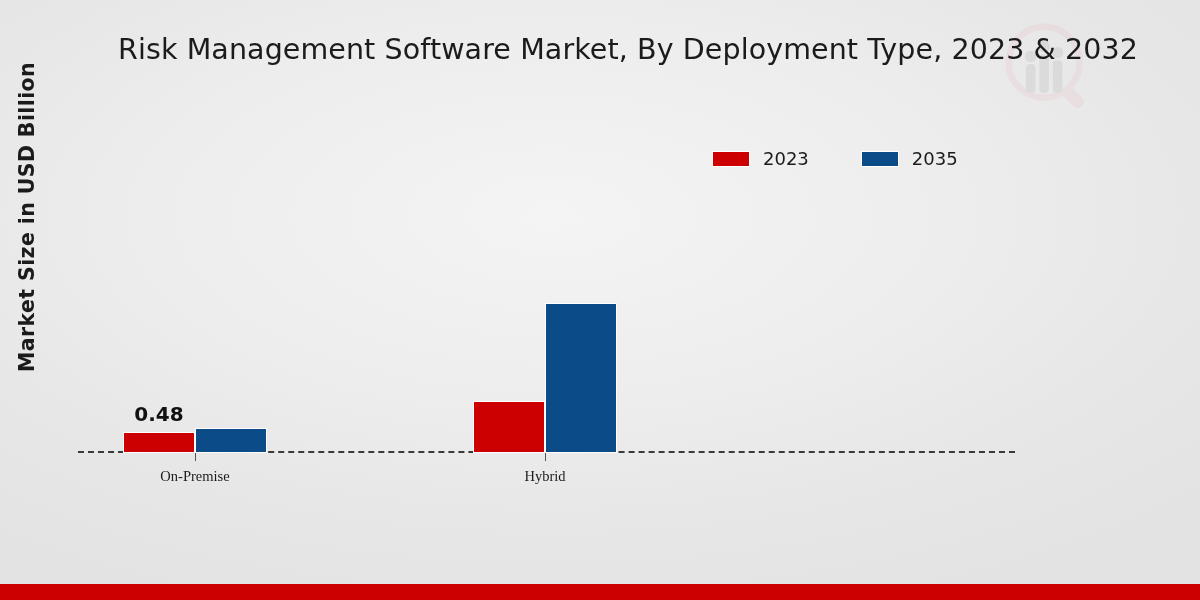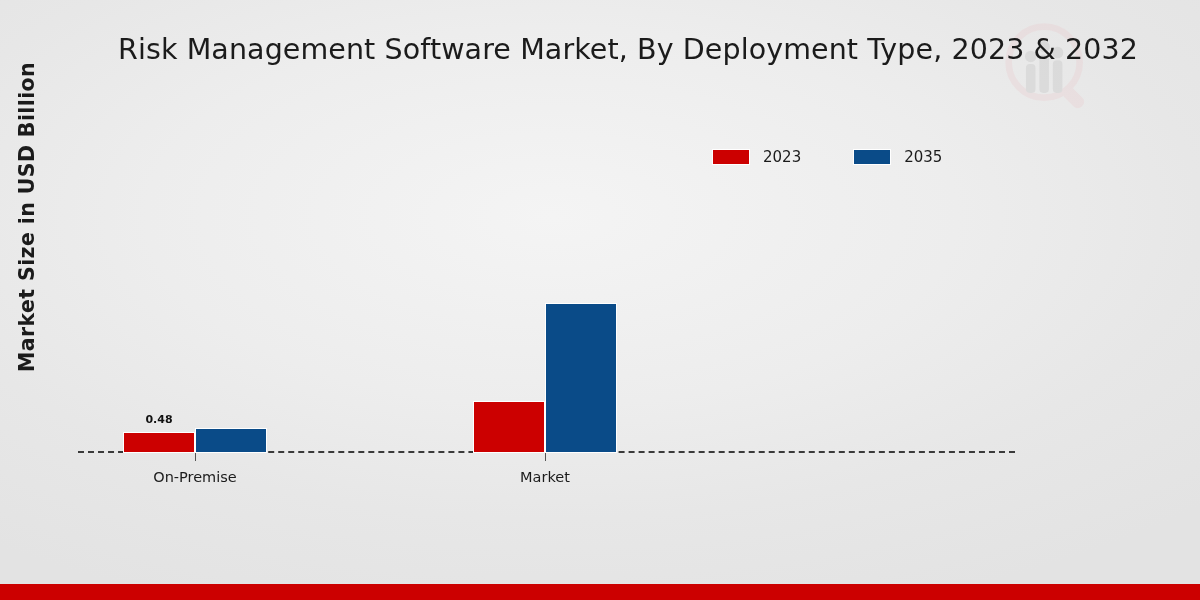--- a/index.html
+++ b/index.html
@@ -84,21 +84,21 @@
     align-items: center;
     gap: 13px;
   }
   .legend-swatch {
     width: 38px;
     height: 16px;
     border: 1px solid #ffffff;
     box-sizing: border-box;
   }
   .legend-label {
-    font-size: 15px;
+    font-size: 18px;
     color: #1b1b1b;
   }
 
   
   .plot {
     position: absolute;
     left: 78px;
     top: 110px;
     width: 937px;
     height: 343px;
@@ -150,25 +150,26 @@
     height: 8px;
   }
 
   .cat-label {
     position: absolute;
     bottom: -32px;
     font-size: 14.5px;
     color: #1b1b1b;
     white-space: nowrap;
     transform: translateX(-50%);
+    font-family: Liberation Serif, serif;
   }
 
   .value-label {
     position: absolute;
-    font-size: 11px;
+    font-size: 20px;
     font-weight: 700;
     color: #111111;
     white-space: nowrap;
     transform: translateX(-50%);
   }
 
   
   .footer-band {
     position: absolute;
     left: 0;
@@ -223,20 +224,20 @@
           </div>
           <div class="tick" style="left: 72px;"></div>
           <div class="cat-label" style="left: 72px;">On-Premise</div>
         </div>
         <div class="group" style="left: 395px; width: 144px;">
           <div class="bars">
             <div class="bar red" title="Cloud 2023: 1.18" style="width: 72px; height: 51.8897px;"></div>
             <div class="bar blue" title="Cloud 2032: 3.42" style="width: 72px; height: 150.392px;"></div>
           </div>
           <div class="tick" style="left: 72px;"></div>
-          <div class="cat-label" style="left: 72px;">Market</div>
+          <div class="cat-label" style="left: 72px;">Hybrid</div>
         </div>
         <div class="value-label" style="left: 81px; bottom: 27.1077px;">0.48</div>
       </div>
   </div>
 
   <div class="footer-band"></div>
 </div>
 
 </body></html>

